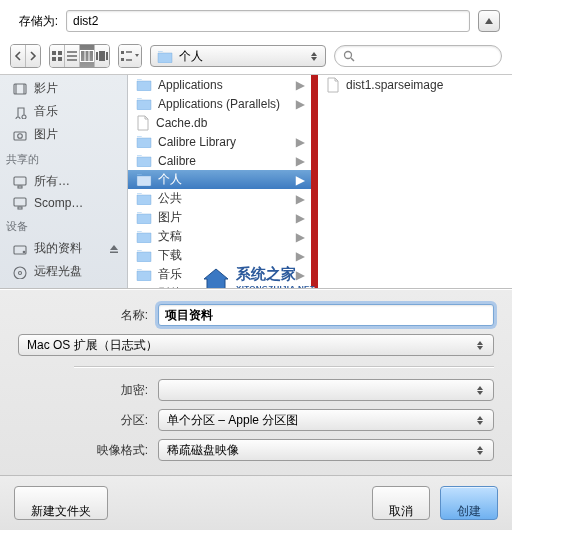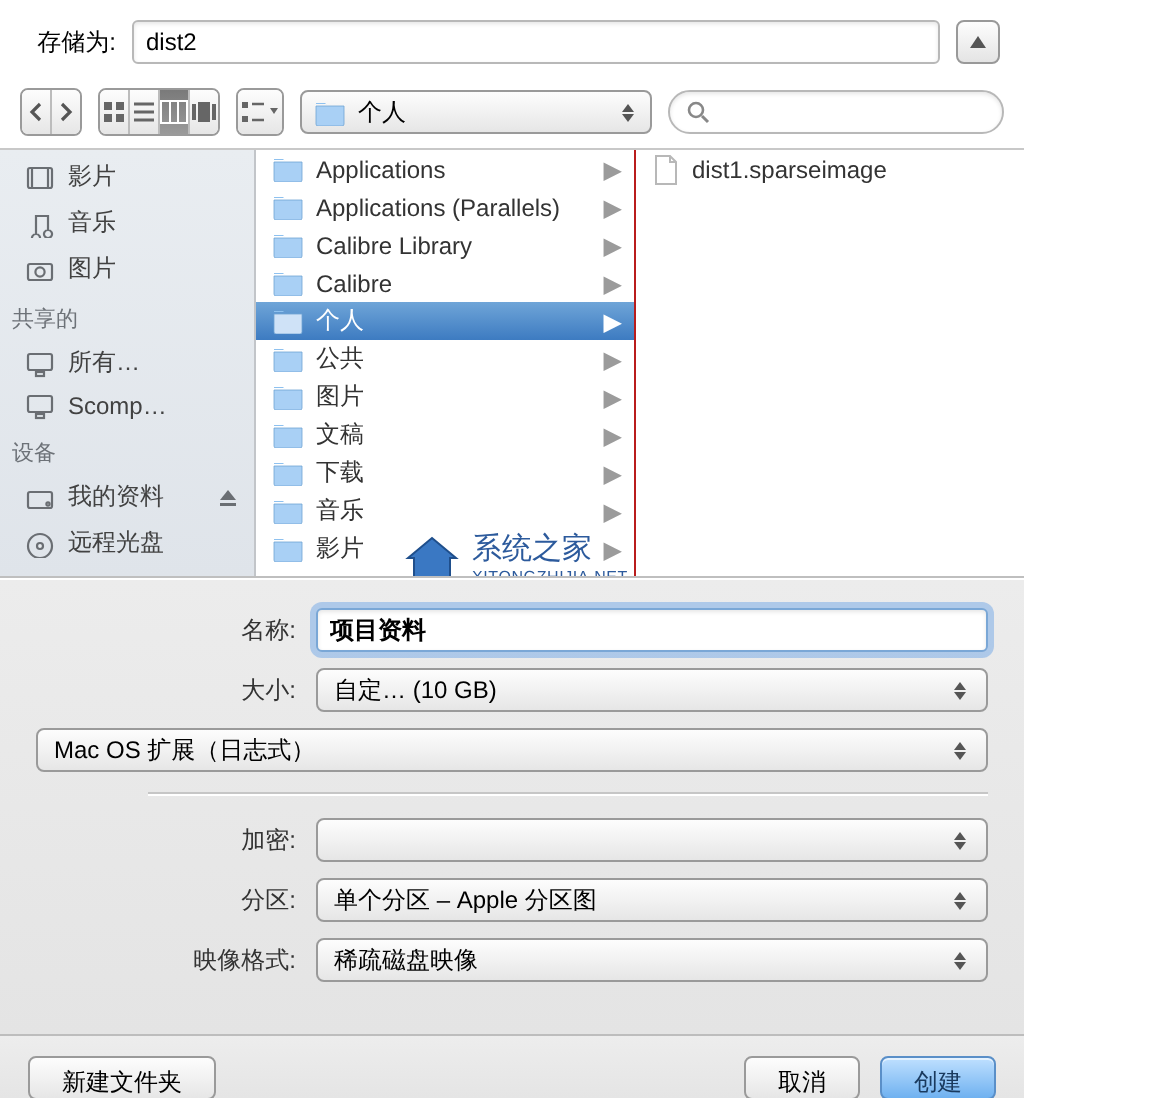--- a/index.html
+++ b/index.html
@@ -30,46 +30,46 @@
 .sel-chevrons .d { border-top:4px solid #555; }
 
 
 .browser { flex:0 0 214px; display:flex; background:#fff; border-bottom:1px solid #bfbfbf; overflow:hidden; }
 .sidebar { width:128px; background:linear-gradient(#e9edf1,#dfe4ea); border-right:1px solid #c2c5c9; overflow:hidden; padding-top:2px; }
 .sb-item, .sb-head { display:flex; align-items:center; gap:6px; padding:3px 8px 3px 12px; color:#424242; }
 .sb-head { font-size:11px; color:#6d7278; padding-left:6px; padding-top:6px; }
 .sb-item { cursor:pointer; }
 .sb-ico { width:16px; height:14px; display:flex; align-items:center; justify-content:center; }
 .eject { margin-left:auto; }
-.col { width: 190px; border-right:1px solid #b91c1c; overflow-y:auto; overflow-x:hidden; position:relative; }
+.col { width: 190px; border-right:7px solid #b91c1c; overflow-y:auto; overflow-x:hidden; position:relative; }
 .col:last-child { border-right:none; }
 .col-row { display:flex; align-items:center; gap:6px; padding:2px 6px 2px 8px; color:#333; cursor:pointer; height:19px; }
 .col-row .arrow { margin-left:auto; color:#9b9b9b; }
 .col-row.sel { background:linear-gradient(#6fa5d8,#3d7bc1); color:#fff; }
 .col-row.sel .arrow { color:#fff; }
 .col-row.sel .folder-ico path.body { fill:#cfe2f7; }
 .folder-ico path.tab { fill:#8ec1ef; }
 .folder-ico path.body { fill:#a9d0f5; stroke:#6fa3d3; stroke-width:0.4; }
 .file-ico { width:14px; height:16px; }
 
 
-.wm { position:absolute; left:200px; top:190px; pointer-events:none; display:flex; align-items:flex-end; gap:4px; font-weight:normal; color:#2c5a9c; text-shadow:0 1px 0 #fff; }
-
-
-.form-panel { background:linear-gradient(#ececec,#e4e4e4); border-top:1px solid #fff; border-bottom:1px solid #bdbdbd; padding:14px 18px 18px; }
+.wm { position:absolute; left:200px; top:190px; pointer-events:none; display:flex; align-items:flex-end; gap:4px; font-weight:bold; color:#2c5a9c; text-shadow:0 1px 0 #fff; }
+
+
+.form-panel { background:linear-gradient(#ececec,#e4e4e4); border-top:1px solid #fff; border-bottom:1px solid #bdbdbd; padding:14px 18px 6px; }
 .frm-row { display:flex; align-items:center; margin-bottom:8px; }
 .frm-row .lab { width:140px; text-align:right; padding-right:10px; color:#333; }
 .frm-row input[type=text] { flex:1; height:22px; border:1px solid #7aa7d6; border-radius:3px; padding:2px 6px; box-shadow:0 0 0 3px rgba(100,160,230,0.45), inset 0 1px 2px rgba(0,0,0,0.1);font-weight:bold; }
 .frm-sel { flex:1; height:22px; border:1px solid #9a9a9a; border-radius:4px; background:linear-gradient(#fdfdfd,#e6e6e6); display:flex; align-items:center; padding:0 8px; cursor:pointer; }
 .frm-sel .sel-chevrons { margin-left:auto; }
 .hr { height:1px; background:#c6c6c6; margin:10px 0 12px 56px; box-shadow:0 1px 0 #fff; }
 
 
 .footer { display:flex; align-items:center; padding:10px 14px; background:linear-gradient(#ededed,#e2e2e2); }
-.push-btn { height:22px; padding:4px 16px; border:1px solid #9a9a9a; border-radius:4px; background:linear-gradient(#fdfdfd,#e6e6e6); cursor:pointer; font-size:12px; }
+.push-btn { height:22px; padding:16px 16px; border:1px solid #9a9a9a; border-radius:4px; background:linear-gradient(#fdfdfd,#e6e6e6); cursor:pointer; font-size:12px; }
 .push-btn.primary { background:linear-gradient(#bfe0ff,#6fb1f0); border-color:#5a8fc8; color:#1a3a5e; font-weight:500; box-shadow: inset 0 1px 0 rgba(255,255,255,0.6); }
 .gap { flex:1; }
 
 svg { display:block; }
 </style>
 </head>
 <body>
 
 <div class="dialog">
 
@@ -247,20 +247,27 @@
         </div>
         <div class="col-row">
           <svg class="folder-ico" viewBox="0 0 16 13">
             <path class="tab" d="M1 2 h5 l1.5 1.5 H15 V3 H7 L5.5 1.5 H1 Z"></path>
             <path class="body" d="M1 3 h14 v9 a1 1 0 0 1 -1 1 H2 a1 1 0 0 1 -1 -1 Z"></path>
           </svg>
           <span>Applications (Parallels)</span>
           <span class="arrow">▶</span>
         </div>
         <div class="col-row">
+          <svg class="file-ico" viewBox="0 0 14 16">
+            <path d="M2 1 h7 l3 3 v11 H2 Z" fill="#fff" stroke="#b8b8b8"></path>
+            <path d="M9 1 v3 h3" fill="none" stroke="#b8b8b8"></path>
+          </svg>
+          <span>Cache.db</span>
+        </div>
+        <div class="col-row">
           <svg class="folder-ico" viewBox="0 0 16 13">
             <path class="tab" d="M1 2 h5 l1.5 1.5 H15 V3 H7 L5.5 1.5 H1 Z"></path>
             <path class="body" d="M1 3 h14 v9 a1 1 0 0 1 -1 1 H2 a1 1 0 0 1 -1 -1 Z"></path>
           </svg>
           <span>Calibre Library</span>
           <span class="arrow">▶</span>
         </div>
         <div class="col-row">
           <svg class="folder-ico" viewBox="0 0 16 13">
             <path class="tab" d="M1 2 h5 l1.5 1.5 H15 V3 H7 L5.5 1.5 H1 Z"></path>
@@ -346,30 +353,20 @@
       </div>
     </div>
   </div>
 
   <div class="form-panel">
     <div class="frm-row">
       <span class="lab">名称:</span>
       <input type="text" value="项目资料" style="">
     </div>
     <div class="frm-row">
-      <span class="lab">大小:</span>
-      <div class="frm-sel">
-          <span>自定… (10 GB)</span>
-          <div class="sel-chevrons">
-            <span class="u"></span>
-            <span class="d"></span>
-          </div>
-        </div>
-    </div>
-    <div class="frm-row">
       <div class="frm-sel">
           <span>Mac OS 扩展（日志式）</span>
           <div class="sel-chevrons">
             <span class="u"></span>
             <span class="d"></span>
           </div>
         </div>
     </div>
     <div class="hr"></div>
     <div class="frm-row">

